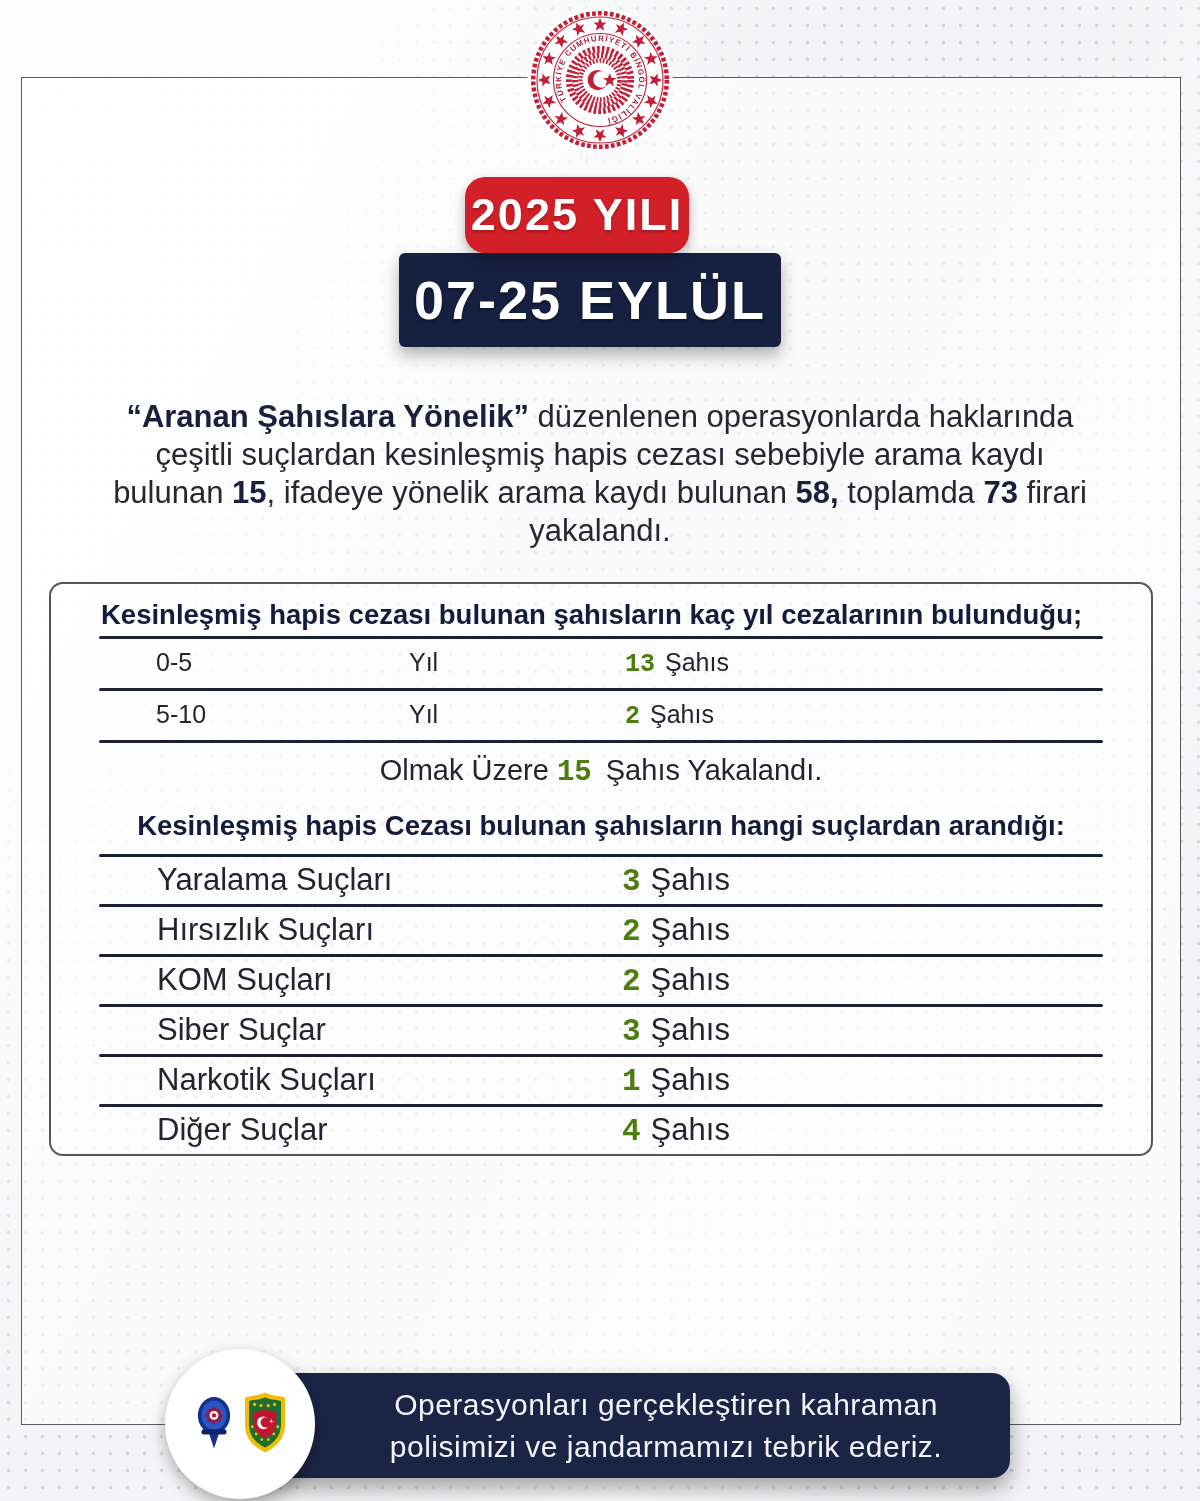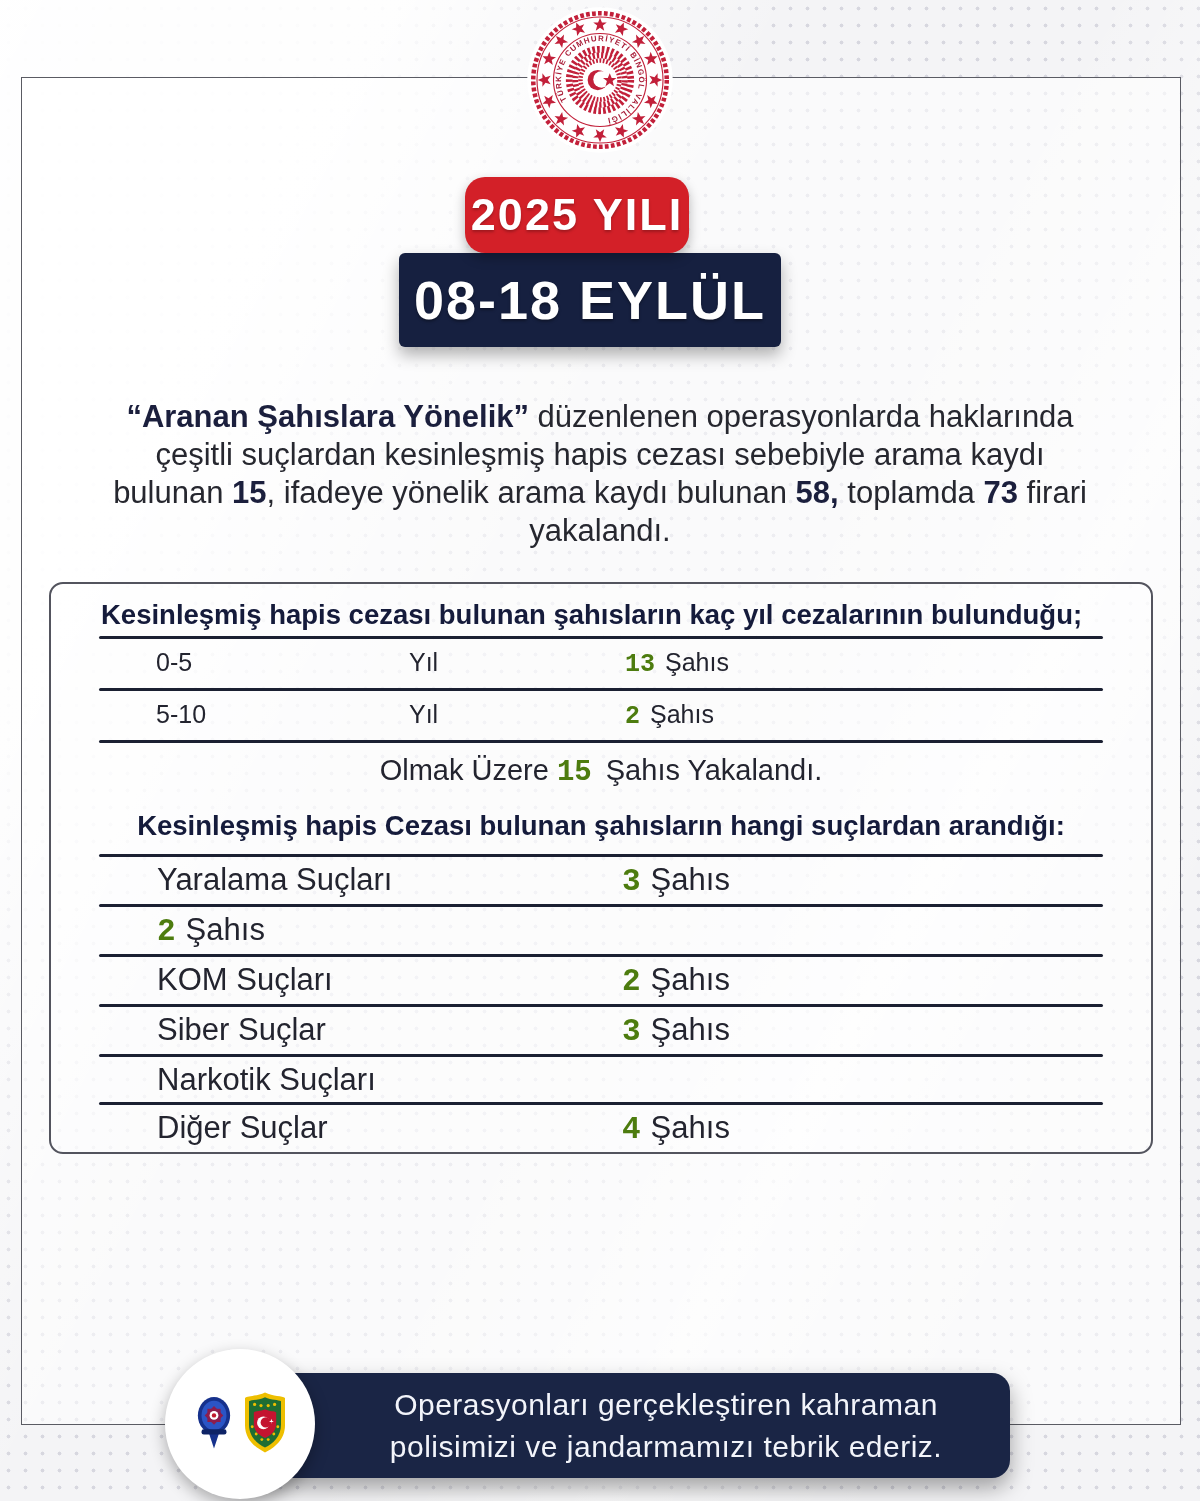--- a/index.html
+++ b/index.html
@@ -119,21 +119,21 @@
         <circle cx="102" cy="99.2" r="11" fill="#ffffff"></circle>
         <use href="#sealstar" x="113" y="100" transform="scale(1)" style="transform-origin:113px 100px;" width="10" height="10"></use>
       </g>
     </svg>
   </div>
 
   <div class="banner-red">
     <span>2025 YILI</span>
   </div>
   <div class="banner-navy">
-    <span>08-18 EYLÜL</span>
+    <span>07-25 EYLÜL</span>
   </div>
 
   <div class="intro">
     <b>“Aranan Şahıslara Yönelik”</b><span> düzenlenen operasyonlarda haklarında çeşitli suçlardan kesinleşmiş hapis cezası sebebiyle arama kaydı bulunan </span><b>15</b><span>, ifadeye yönelik arama kaydı bulunan </span><b>58,</b><span> toplamda </span><b>73</b><span> firari yakalandı.</span>
   </div>
 
   <div class="tablebox">
 
     <div class="t-header1">Kesinleşmiş hapis cezası bulunan şahısların kaç yıl cezalarının bulunduğu;</div>
     <div class="divider"></div>
@@ -159,38 +159,40 @@
     <div class="t-header2">Kesinleşmiş hapis Cezası bulunan şahısların hangi suçlardan arandığı:</div>
     <div class="divider"></div>
 
     <div class="row2">
       <span>Yaralama Suçları</span>
       <span><b class="num">3</b><span>Şahıs</span></span>
     </div>
     <div class="divider"></div>
 
     <div class="row2">
+      <span>Hırsızlık Suçları</span>
       <span><b class="num">2</b><span>Şahıs</span></span>
     </div>
     <div class="divider"></div>
 
     <div class="row2">
       <span>KOM Suçları</span>
       <span><b class="num">2</b><span>Şahıs</span></span>
     </div>
     <div class="divider"></div>
 
     <div class="row2">
       <span>Siber Suçlar</span>
       <span><b class="num">3</b><span>Şahıs</span></span>
     </div>
     <div class="divider"></div>
 
     <div class="row2">
       <span>Narkotik Suçları</span>
+      <span><b class="num">1</b><span>Şahıs</span></span>
     </div>
     <div class="divider"></div>
 
     <div class="row2">
       <span>Diğer Suçlar</span>
       <span><b class="num">4</b><span>Şahıs</span></span>
     </div>
 
   </div>
 

